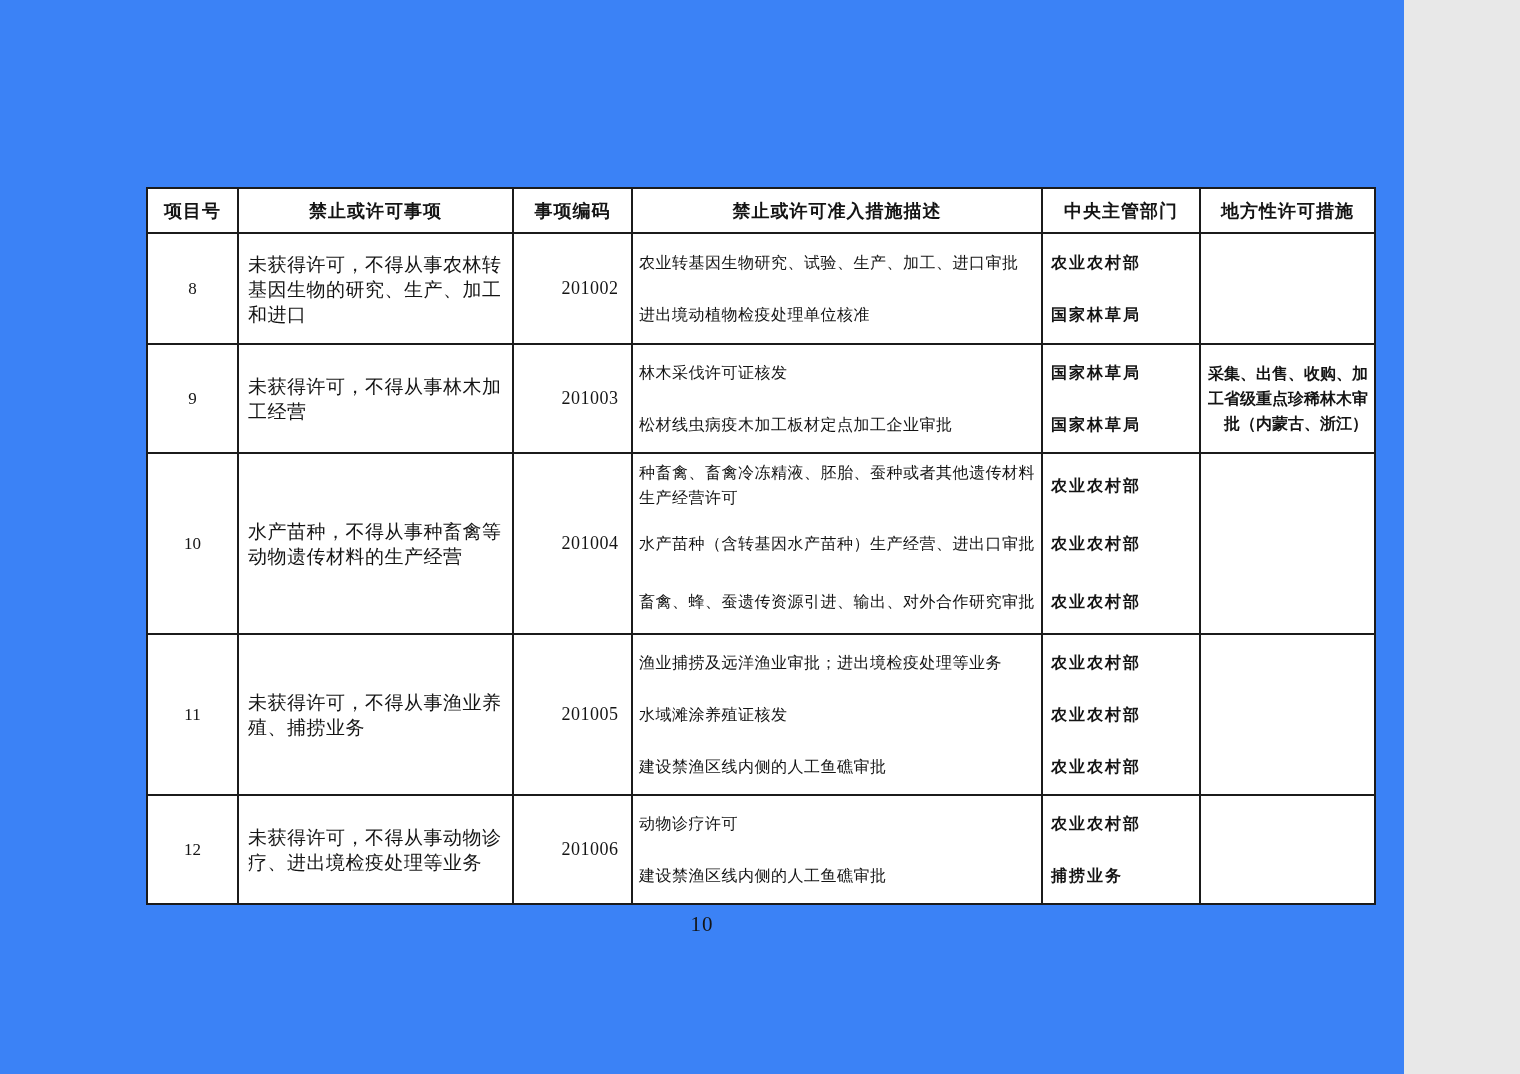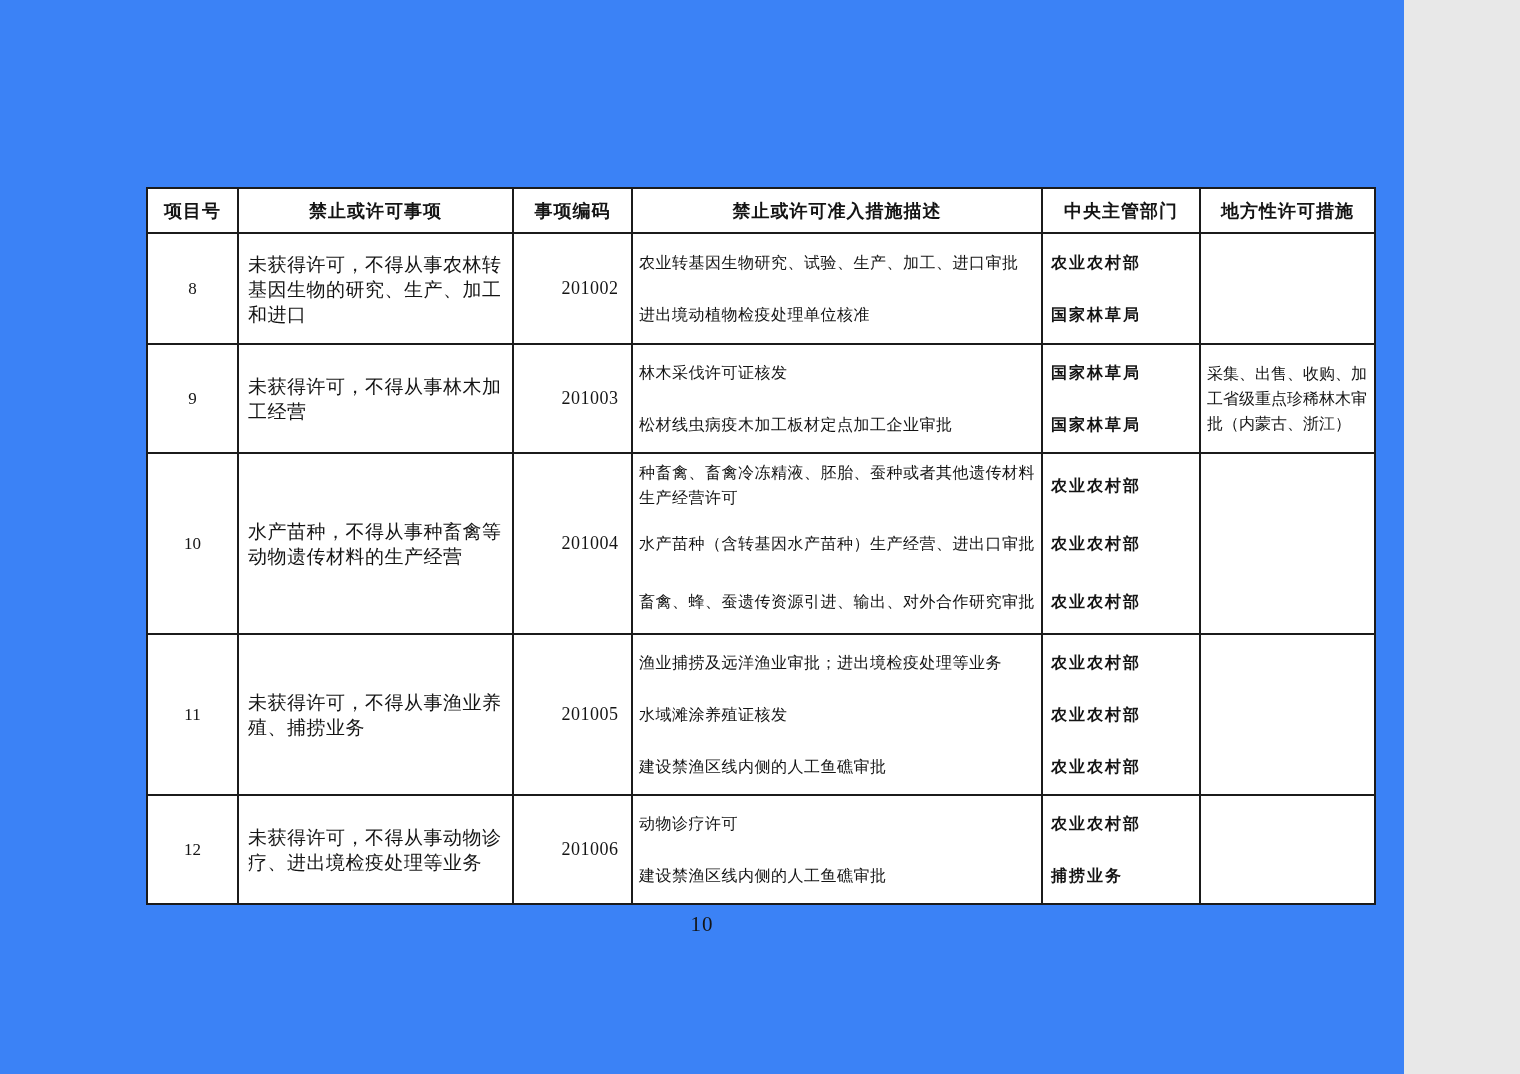--- a/index.html
+++ b/index.html
@@ -81,21 +81,22 @@
     line-height:25px;
     letter-spacing:0.5px;
   }
   td.cell-depts .stack .line{padding:0 4px 0 8px;font-weight:bold;}
   td.cell-depts .line-text{letter-spacing:2px;}
   td.cell-local{
     font-size:16px;
     line-height:25px;
     letter-spacing:0;
     padding:12px 6px;
-    text-align:left;
+    text-align:right;
+    font-weight:bold;
   }
   .page-number{
     position:absolute;
     left:0;right:0;
     top:912px;
     text-align:center;
     font-size:21px;
     letter-spacing:1px;
   }
 </style>

